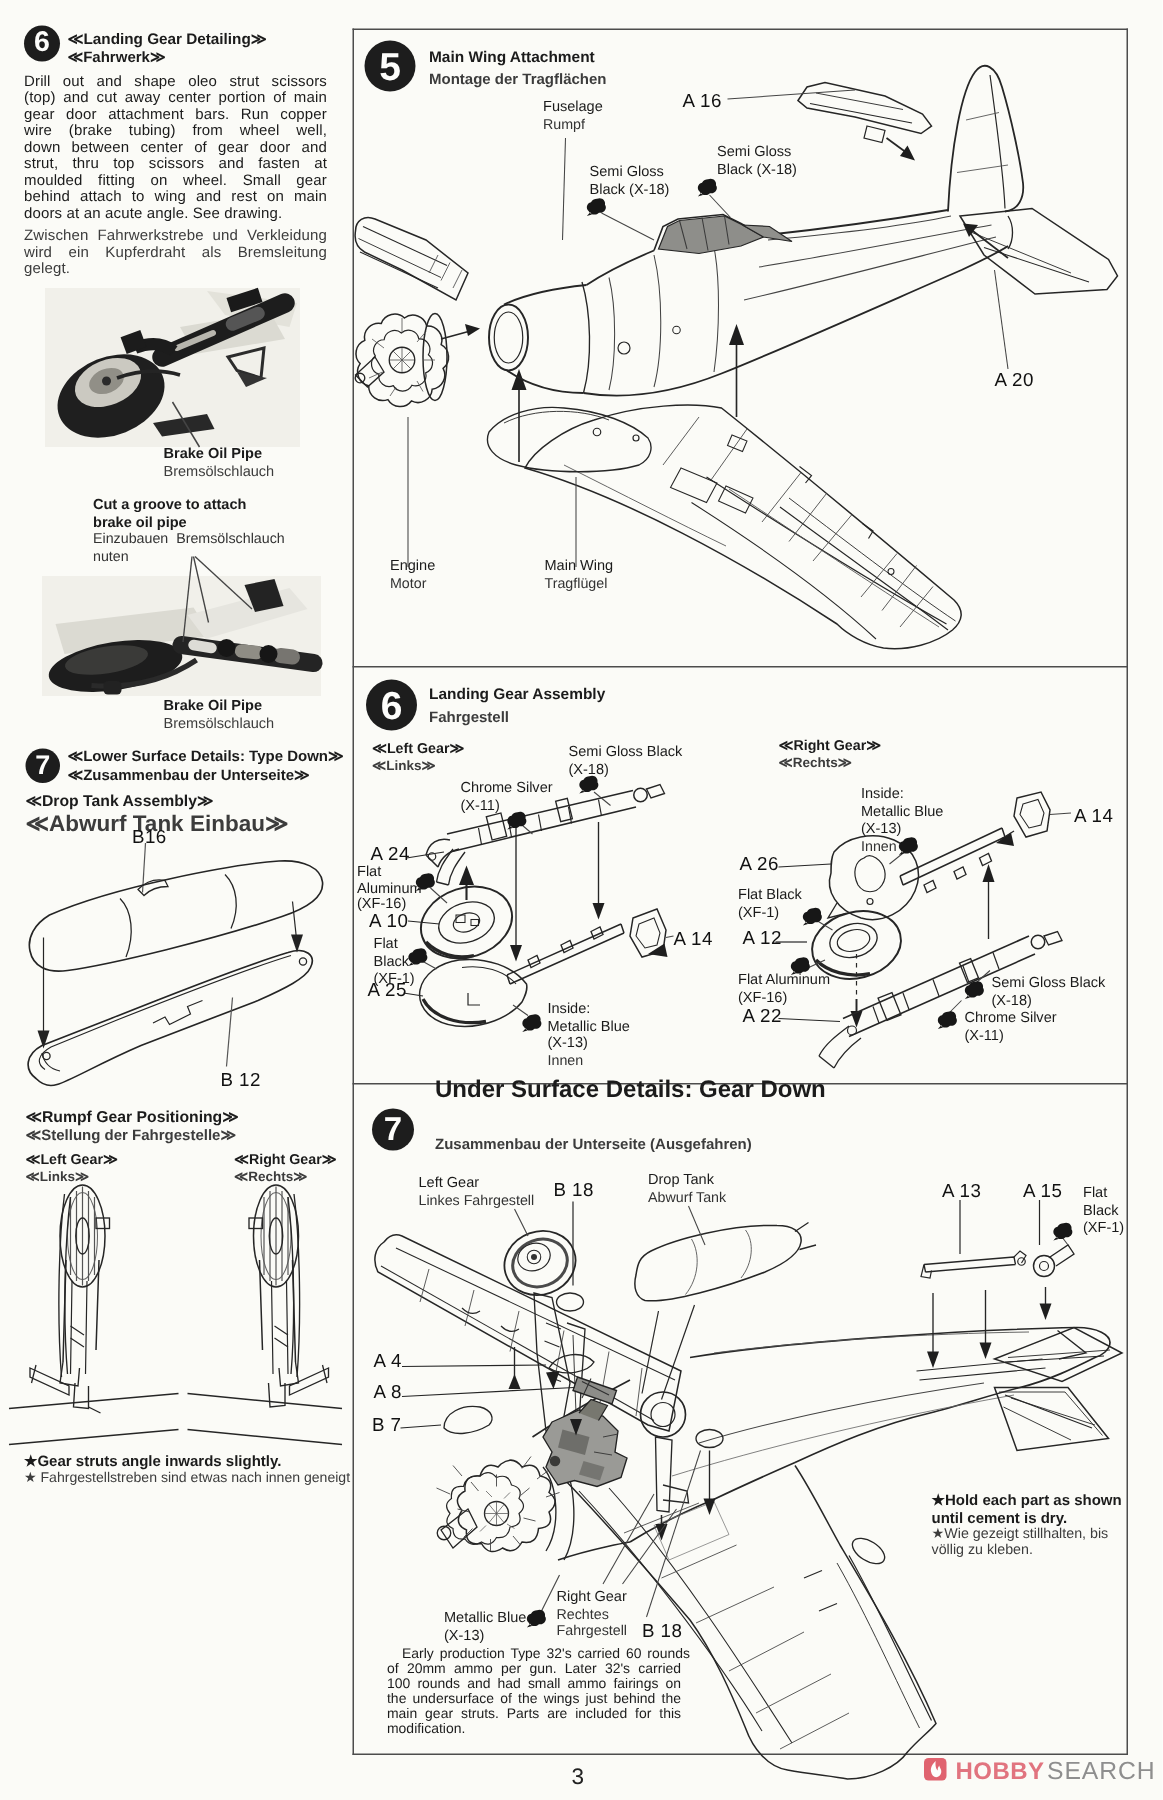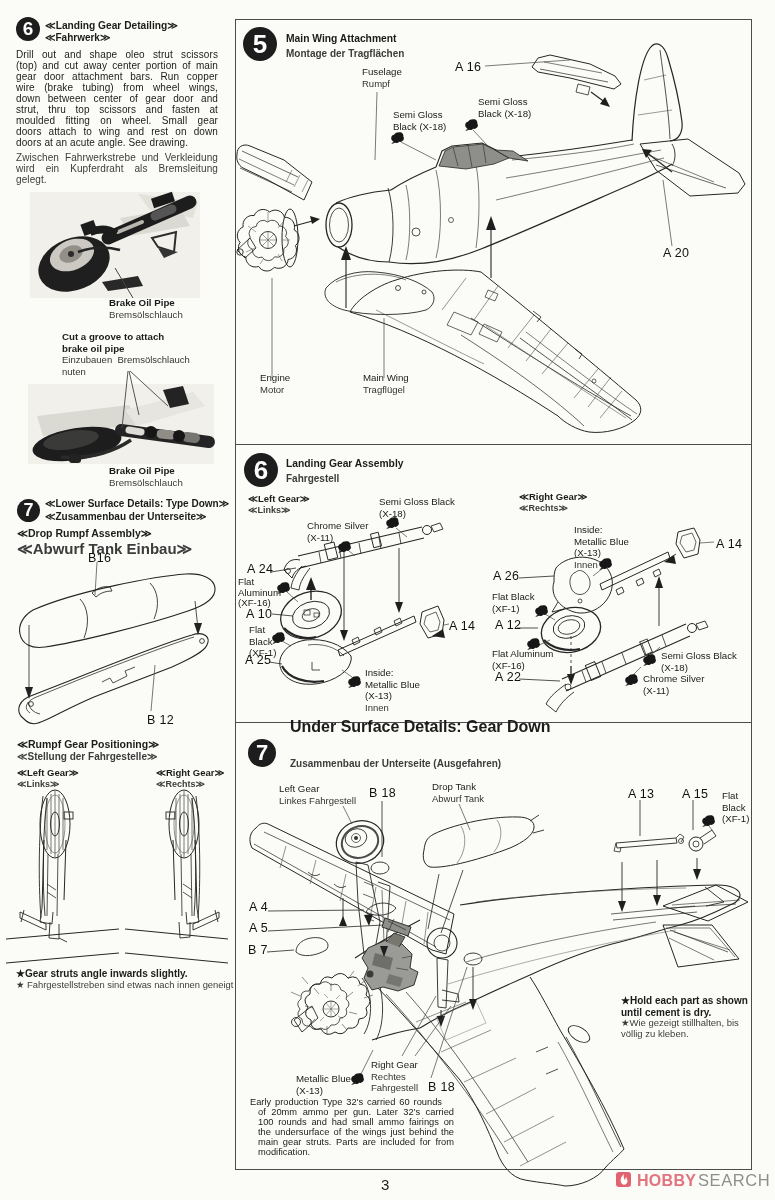--- a/index.html
+++ b/index.html
@@ -25,25 +25,25 @@
 <div class="hl" style="left:235px;top:722px;width:517px"></div>
 <div class="hl" style="left:235px;top:1169px;width:517px"></div>
 
 <div class="circ" style="left:16px;top:17px;width:24px;height:24px;font-size:19px;line-height:24px">6</div>
 <div class="a b" style="left:45px;top:20px;font-size:10.2px">≪Landing Gear Detailing≫</div>
 <div class="a b" style="left:45px;top:32px;font-size:10px">≪Fahrwerk≫</div>
 
 <div class="a t10 j" style="left:16px;top:49px;width:202px">Drill out and shape oleo strut scissors</div>
 <div class="a t10 j" style="left:16px;top:60px;width:202px">(top) and cut away center portion of main</div>
 <div class="a t10 j" style="left:16px;top:71px;width:202px">gear door attachment bars. Run copper</div>
-<div class="a t10 j" style="left:16px;top:82px;width:202px">wire (brake tubing) from wheel wings,</div>
+<div class="a t10 j" style="left:16px;top:82px;width:202px">wire (brake tubing) from wheel well,</div>
 <div class="a t10 j" style="left:16px;top:93px;width:202px">down between center of gear door and</div>
 <div class="a t10 j" style="left:16px;top:104px;width:202px">strut, thru top scissors and fasten at</div>
 <div class="a t10 j" style="left:16px;top:115px;width:202px">moulded fitting on wheel. Small gear</div>
-<div class="a t10 j" style="left:16px;top:126px;width:202px">doors attach to wing and rest on down</div>
+<div class="a t10 j" style="left:16px;top:126px;width:202px">behind attach to wing and rest on main</div>
 <div class="a t10" style="left:16px;top:137px;width:202px">doors at an acute angle. See drawing.</div>
 
 <div class="a t10 j de" style="left:16px;top:152px;width:202px">Zwischen Fahrwerkstrebe und Verkleidung</div>
 <div class="a t10 j de" style="left:16px;top:163px;width:202px">wird ein Kupferdraht als Bremsleitung</div>
 <div class="a t10 de" style="left:16px;top:174px;width:202px">gelegt.</div>
 
 <svg id="ph1" style="left:30px;top:192px" width="170" height="106" viewBox="0 0 170 106">
 <rect x="0" y="0" width="170" height="106" fill="#f1f0ea"></rect>
 <polygon points="108,2 168,10 163,26 120,18" fill="#e3e2da"></polygon>
 <polygon points="90,26 150,16 160,34 100,44" fill="#dbdad2"></polygon>
@@ -87,21 +87,21 @@
 <line x1="103" y1="-9" x2="97" y2="48" stroke="#444" stroke-width="0.9"></line>
 <line x1="104" y1="-9" x2="114" y2="35" stroke="#444" stroke-width="0.9"></line>
 <line x1="105" y1="-9" x2="143" y2="26" stroke="#444" stroke-width="0.9"></line>
 </svg>
 <div class="a lab" style="left:109px;top:465px"><b>Brake Oil Pipe</b><br><span class="de">Bremsölschlauch</span></div>
 
 <div class="circ" style="left:17px;top:499px;width:23px;height:23px;font-size:18px;line-height:23px">7</div>
 <div class="a b" style="left:45px;top:498px;font-size:10px">≪Lower Surface Details: Type Down≫</div>
 <div class="a b" style="left:45px;top:511px;font-size:10px">≪Zusammenbau der Unterseite≫</div>
 
-<div class="a b" style="left:17px;top:527px;font-size:10.5px">≪Drop Rumpf Assembly≫</div>
+<div class="a b" style="left:17px;top:527px;font-size:10.5px">≪Drop Tank Assembly≫</div>
 <div class="a b de" style="left:17px;top:540px;font-size:15px">≪Abwurf Tank Einbau≫</div>
 <div class="a pn" style="left:88px;top:551px">B16</div>
 
 <svg id="dtank" style="left:14px;top:565px" width="214" height="165" viewBox="0 0 214 165">
 <g stroke="#252525" fill="none" stroke-width="1.1">
 <line x1="83" y1="-3" x2="81" y2="30" stroke="#555" stroke-width="0.8"></line>
 <path d="M6,69 C4,60 9,51 19,45 C62,26 142,11 172,9 C189,8 200,14 201,23 C202,32 192,40 174,46 C130,61 60,78 31,82 C17,84 8,79 6,69 Z"></path>
 <path d="M66,34 C74,42 76,58 70,73" stroke-width="0.85"></path>
 <path d="M136,18 C144,26 146,40 140,54" stroke-width="0.85"></path>
 <path d="M78,28 q8,-8 18,-6 l2,4 q-10,0 -16,6 Z" stroke-width="0.85"></path>
@@ -528,38 +528,38 @@
 <path d="M464,116 L476,108 L480,114 L468,122" stroke-width="0.9"></path>
 <line x1="461" y1="136" x2="461" y2="152" stroke-width="0.9"></line>
 <polygon points="461,158 457,147 465,147" fill="#1e1e1e" stroke="none"></polygon>
 <line x1="470" y1="100" x2="476" y2="108" stroke-width="0.7" stroke="#444"></line>
 </g>
 </svg>
 
 <div class="a lab" style="left:279px;top:783px">Left Gear<br><span class="lab2">Linkes Fahrgestell</span></div>
 <div class="a pn" style="left:369px;top:786px">B 18</div>
 <div class="a pn" style="left:249px;top:900px">A 4</div>
-<div class="a pn" style="left:249px;top:921px">A 5</div>
+<div class="a pn" style="left:249px;top:921px">A 8</div>
 <div class="a pn" style="left:248px;top:943px">B 7</div>
 <div class="a lab" style="left:432px;top:781px">Drop Tank<br><span class="lab2">Abwurf Tank</span></div>
 <div class="a pn" style="left:628px;top:787px">A 13</div>
 <div class="a pn" style="left:682px;top:787px">A 15</div>
 <div class="a lab" style="left:722px;top:790px">Flat<br>Black<br>(XF-1)</div>
 <div class="a lab" style="left:296px;top:1073px">Metallic Blue<br>(X-13)</div>
 <div class="a lab" style="left:371px;top:1059px">Right Gear<br><span class="lab2">Rechtes<br>Fahrgestell</span></div>
 <div class="a pn" style="left:428px;top:1080px">B 18</div>
 
 <div class="a" style="left:621px;top:995px;width:130px;font-size:10px;line-height:11.5px"><b>★Hold each part as shown until cement is dry.</b></div>
 <div class="a de" style="left:621px;top:1018px;width:130px;font-size:9.5px;line-height:10.5px">★Wie gezeigt stillhalten, bis völlig zu kleben.</div>
 
-<div class="a bp j" style="left:250px;top:1097px;width:192px">Early production Type 32's carried 60 rounds</div>
+<div class="a bp j" style="left:268px;top:1097px;width:192px">Early production Type 32's carried 60 rounds</div>
 <div class="a bp j" style="left:258px;top:1107px;width:196px">of 20mm ammo per gun. Later 32's carried</div>
 <div class="a bp j" style="left:258px;top:1117px;width:196px">100 rounds and had small ammo fairings on</div>
 <div class="a bp j" style="left:258px;top:1127px;width:196px">the undersurface of the wings just behind the</div>
-<div class="a bp j" style="left:258px;top:1137px;width:196px">main gear struts. Parts are included for from</div>
+<div class="a bp j" style="left:258px;top:1137px;width:196px">main gear struts. Parts are included for this</div>
 <div class="a bp" style="left:258px;top:1147px;width:196px">modification.</div>
 
 <div class="a" style="left:381px;top:1176px;font-size:15px;color:#222">3</div>
 
 <svg class="blob" style="left:391px;top:132px">
       <use href="#bl"></use>
     </svg>
 <svg class="blob" style="left:465px;top:119px">
       <use href="#bl"></use>
     </svg>

